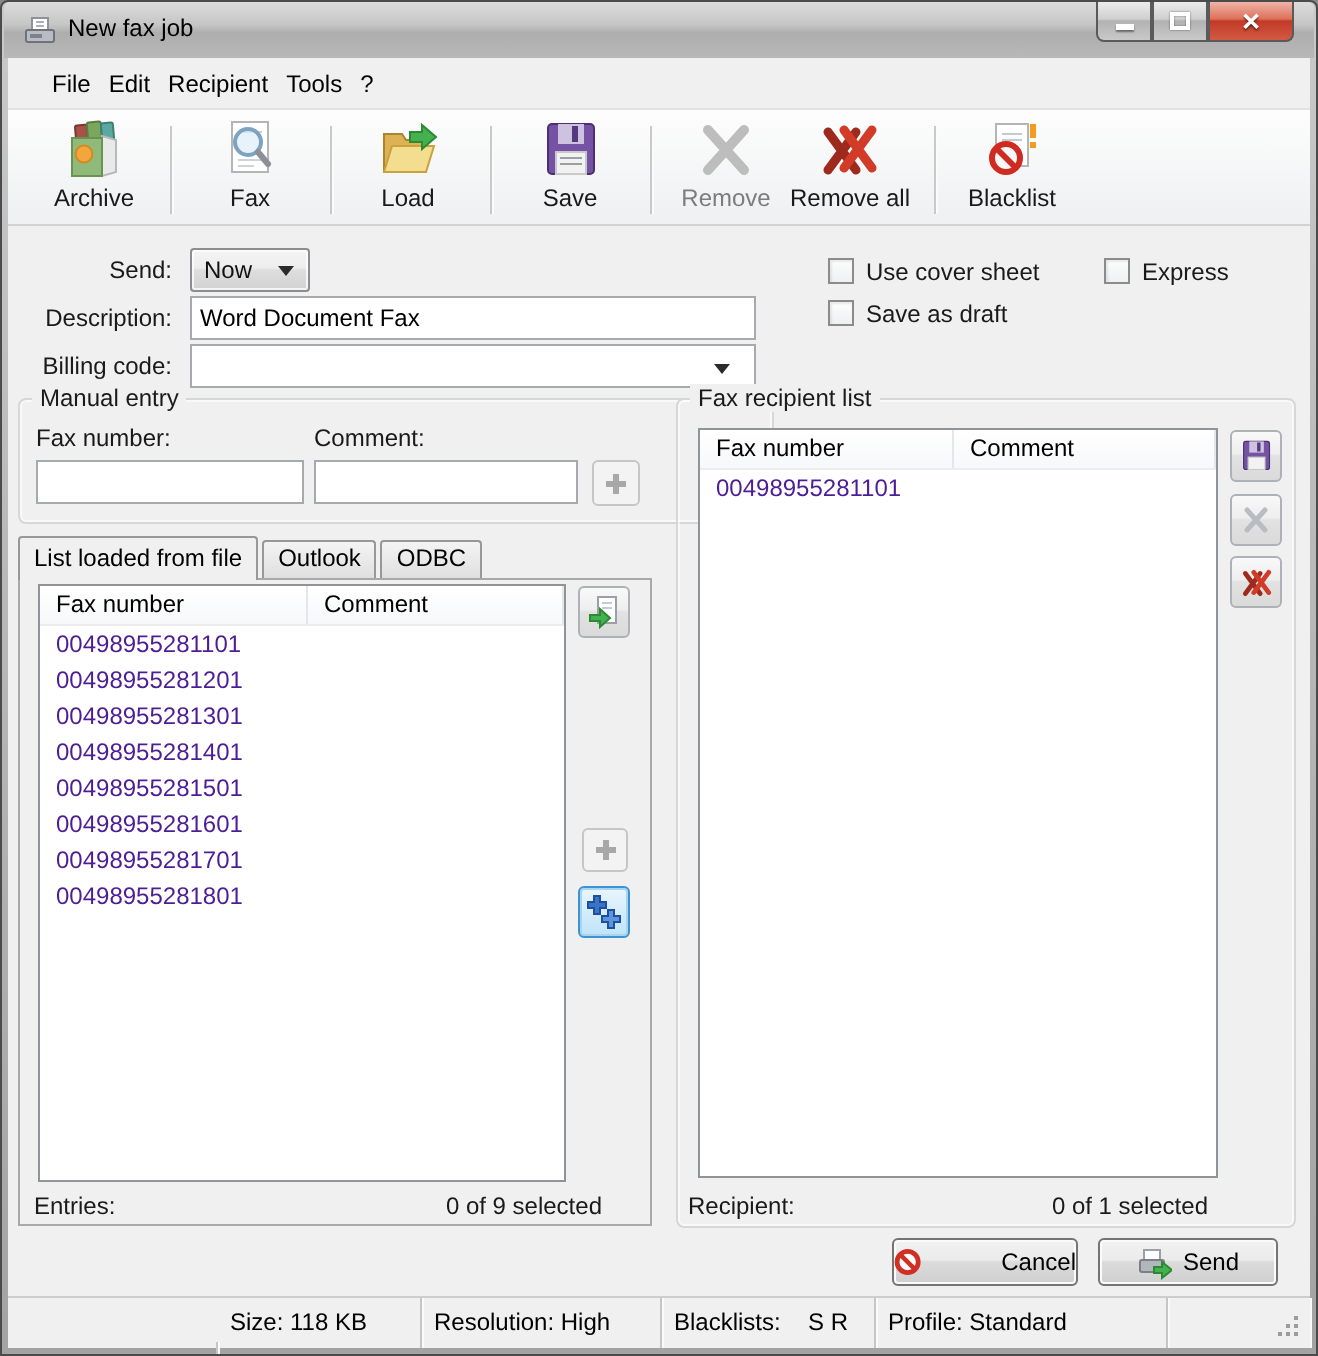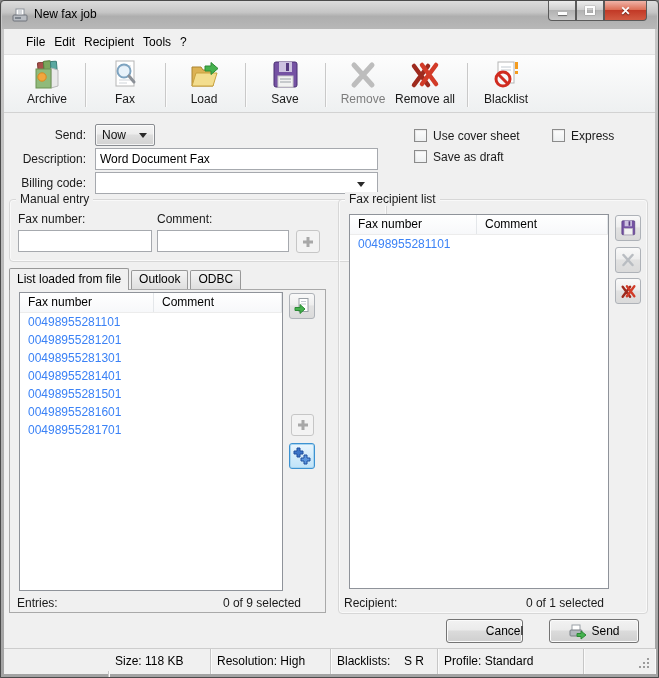--- a/index.html
+++ b/index.html
@@ -75,21 +75,21 @@
 
   
   .groupbox { position:absolute; border:1px solid #d7d7d7; border-radius:4px; box-shadow: inset 0 0 0 1px rgba(255,255,255,.6); }
   .legend { position:absolute; top:-8px; left:6px; background:#f0f0f0; padding:0 4px; color:#1a1a1a; }
 
   
   .listview { position:absolute; background:#fff; border:1px solid #8f939a; overflow:hidden; }
   .lv-header { display:flex; height:20px; border-bottom:1px solid #ececec; background:linear-gradient(180deg,#ffffff,#f7f8fa); }
   .lv-hcell { line-height:19px; padding-left:8px; color:#000; border-right:1px solid #e4e7ea; }
   .lv-row { display:flex; height:18px; line-height:18px; }
-  .lv-cell { padding-left:8px; white-space:nowrap; overflow:hidden; color:#3b82f6; }
+  .lv-cell { padding-left:8px; white-space:nowrap; overflow:hidden; color:#4c1d95; }
   .list-left .lv-hcell:first-child, .list-left .lv-cell:first-child { flex:0 0 134px; }
   .list-right .lv-hcell:first-child, .list-right .lv-cell:first-child { flex:0 0 127px; }
   .lv-hcell:last-child { flex:1; }
   .lv-cell:last-child { flex:1; }
 
   
   .tabrow { position:absolute; left:8px; top:267px; height:22px; display:flex; align-items:flex-end; z-index:6; }
   .tab {
     height:19px; line-height:17px; padding:0 7px; margin-right:2px; margin-bottom:1px;
     border:1px solid #989898; border-bottom:none; border-radius:2px 2px 0 0;
@@ -368,20 +368,24 @@
         </div>
         <div class="lv-row">
           <span class="lv-cell">00498955281601</span>
           <span class="lv-cell"></span>
         </div>
         <div class="lv-row">
           <span class="lv-cell">00498955281701</span>
           <span class="lv-cell"></span>
         </div>
         <div class="lv-row">
+          <span class="lv-cell">00498955281801</span>
+          <span class="lv-cell"></span>
+        </div>
+        <div class="lv-row">
           <span class="lv-cell"></span>
         </div>
       </div>
   </div>
 
   <div class="sbtn" style="left:288px;top:292px;width:26px;height:26px;">
     <svg width="18" height="18" viewBox="0 0 18 18">
       <rect x="6" y="1.5" width="9" height="13" fill="#ffffff" stroke="#9aa0a6"></rect>
       <line x1="8" y1="4.5" x2="13" y2="4.5" stroke="#c3cad1"></line>
       <line x1="8" y1="7" x2="13" y2="7" stroke="#c3cad1"></line>
@@ -396,21 +400,21 @@
   <div class="sbtn focused" style="left:288px;top:442px;width:26px;height:26px;">
     <svg width="18" height="18" viewBox="0 0 18 18">
       <path d="M4 1 h3 v3 h3 v3 H7 v3 H4 V7 H1 V4 h3 z" fill="#3a74c9" stroke="#1e4e9e"></path>
       <path d="M11 8 h3 v3 h3 v3 h-3 v3 h-3 v-3 H8 v-3 h3 z" fill="#5a95dd" stroke="#1e4e9e"></path>
     </svg>
   </div>
 
   <span class="misc-label" style="left:16px;top:595px;">Entries:</span>
   <span class="misc-label" style="right:357px;top:595px;">0 of 9 selected</span>
 
-  <div class="big-btn" style="left:445px;top:618px;width:77px;gap:40px;">
+  <div class="big-btn" style="left:445px;top:618px;width:93px;gap:40px;">
     <svg width="16" height="16" viewBox="0 0 16 16">
       <circle cx="8" cy="8" r="6.2" fill="#fff" stroke="#d02f22" stroke-width="2.8"></circle>
       <line x1="3.8" y1="3.8" x2="12.2" y2="12.2" stroke="#d02f22" stroke-width="2.6"></line>
     </svg>
     <span>Cancel</span>
   </div>
   <div class="big-btn" style="left:548px;top:618px;width:90px;">
     <svg width="18" height="18" viewBox="0 0 18 18">
       <rect x="4" y="3" width="8" height="6" fill="#ffffff" stroke="#9aa0a6"></rect>
       <rect x="2" y="8" width="12" height="6" rx="1" fill="#b2b7bd" stroke="#7a8086"></rect>

